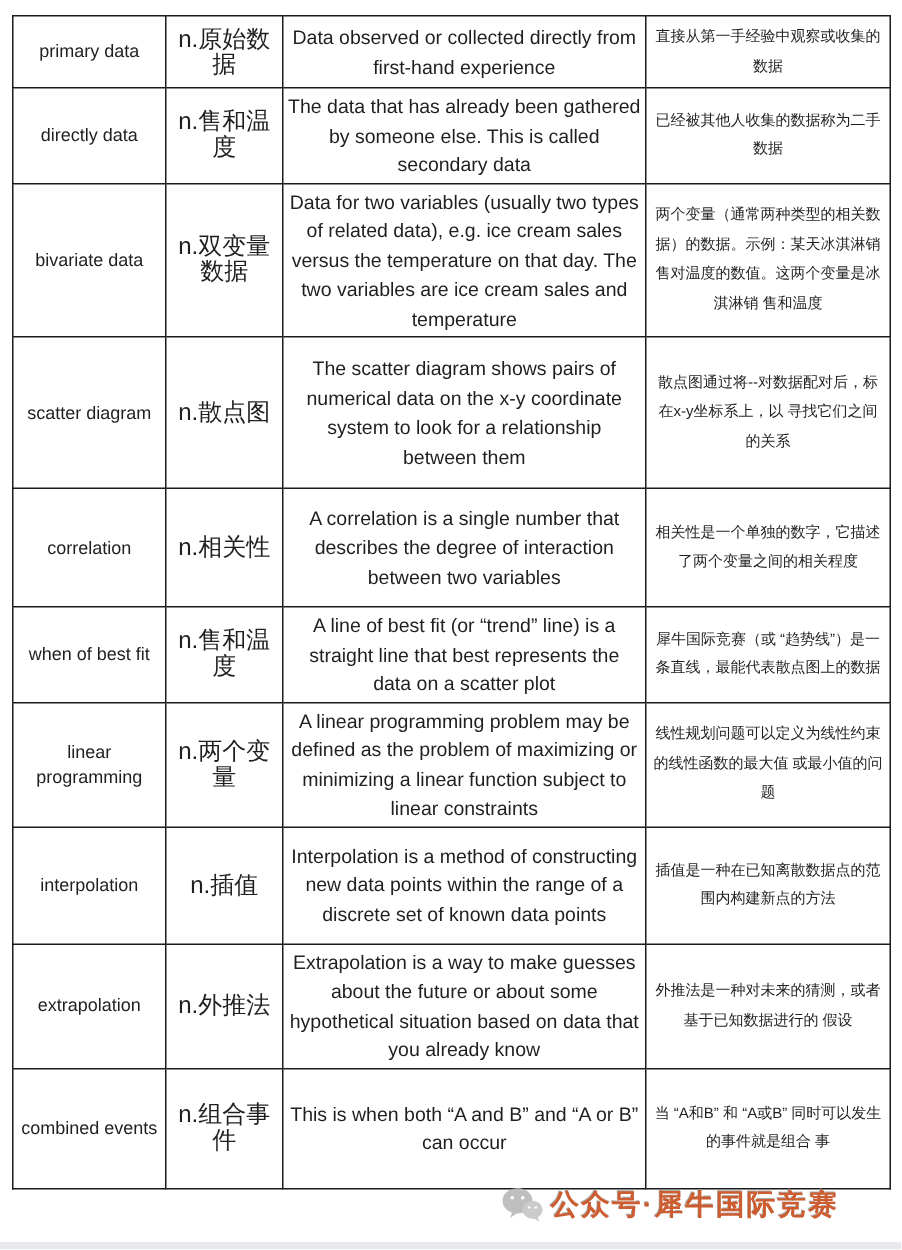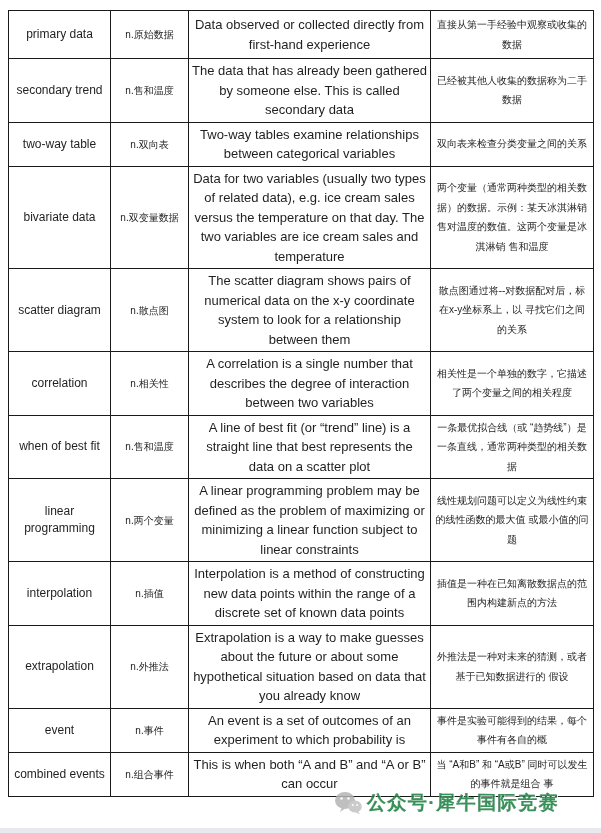--- a/index.html
+++ b/index.html
@@ -26,21 +26,21 @@
     vertical-align: middle;
     padding: 2px 3px;
     overflow: hidden;
   }
   .vocab col.c1 { width: 102px; }
   .vocab col.c2 { width: 78px; }
   .vocab col.c3 { width: 242px; }
   .vocab col.c4 { width: 163px; }
 
   .vocab td.term    { font-size: 12px; line-height: 17px; }
-  .vocab td.cn-term { font-size: 10px; line-height: 17px; }
+  .vocab td.cn-term { font-size: 16px; line-height: 17px; }
   .vocab td.en-def  { font-size: 13px; line-height: 19.5px; }
   .vocab td.cn-def  { font-size: 10px; line-height: 19.5px; }
 
   #rows tr:nth-child(1)  { height: 48px; }
   #rows tr:nth-child(2)  { height: 54px; }
   #rows tr:nth-child(3)  { height: 38px; }
   #rows tr:nth-child(4)  { height: 101px; }
   #rows tr:nth-child(5)  { height: 79px; }
   #rows tr:nth-child(6)  { height: 61px; }
   #rows tr:nth-child(7)  { height: 58px; }
@@ -58,21 +58,21 @@
     display: flex;
     align-items: center;
     gap: 5px;
     pointer-events: none;
     opacity: 0.85;
   }
   .watermark .wm-text {
     font-size: 19px;
     font-weight: 700;
     letter-spacing: 1.5px;
-    color: #15803d;
+    color: #c2410c;
     text-shadow: 1px 1px 0 #ffffff, -0.5px -0.5px 0 #9e9e9e;
     white-space: nowrap;
   }
   .wm-icon { width: 28px; height: 24px; flex: none; }
 
   .bottom-strip {
     position: absolute;
     left: 0; bottom: 0;
     width: 601px; height: 5px;
     background: #e7e9ee;
@@ -92,32 +92,26 @@
     </colgroup>
     <tbody id="rows">
     <tr>
       <td class="term">primary data</td>
       <td class="cn-term">n.原始数据</td>
       <td class="en-def">Data observed or collected directly from first-hand experience</td>
       <td class="cn-def">直接从第一手经验中观察或收集的数据</td>
     </tr>
 
     <tr>
-      <td class="term">secondary trend</td>
+      <td class="term">directly data</td>
       <td class="cn-term">n.售和温度</td>
       <td class="en-def">The data that has already been gathered by someone else. This is called secondary data</td>
       <td class="cn-def">已经被其他人收集的数据称为二手数据</td>
     </tr>
 
-    <tr>
-      <td class="term">two-way table</td>
-      <td class="cn-term">n.双向表</td>
-      <td class="en-def">Two-way tables examine relationships between categorical variables</td>
-      <td class="cn-def">双向表来检查分类变量之间的关系</td>
-    </tr>
 
     <tr>
       <td class="term">bivariate data</td>
       <td class="cn-term">n.双变量数据</td>
       <td class="en-def">Data for two variables (usually two types of related data), e.g. ice cream sales versus the temperature on that day. The two variables are ice cream sales and temperature</td>
       <td class="cn-def">两个变量（通常两种类型的相关数据）的数据。示例：某天冰淇淋销售对温度的数值。这两个变量是冰淇淋销 售和温度</td>
     </tr>
 
     <tr>
       <td class="term">scatter diagram</td>
@@ -130,21 +124,21 @@
       <td class="term">correlation</td>
       <td class="cn-term">n.相关性</td>
       <td class="en-def">A correlation is a single number that describes the degree of interaction between two variables</td>
       <td class="cn-def">相关性是一个单独的数字，它描述了两个变量之间的相关程度</td>
     </tr>
 
     <tr>
       <td class="term">when of best fit</td>
       <td class="cn-term">n.售和温度</td>
       <td class="en-def">A line of best fit (or “trend” line) is a straight line that best represents the data on a scatter plot</td>
-      <td class="cn-def">一条最优拟合线（或 “趋势线”）是一条直线，通常两种类型的相关数据</td>
+      <td class="cn-def">犀牛国际竞赛（或 “趋势线”）是一条直线，最能代表散点图上的数据</td>
     </tr>
 
     <tr>
       <td class="term">linear programming</td>
       <td class="cn-term">n.两个变量</td>
       <td class="en-def">A linear programming problem may be defined as the problem of maximizing or minimizing a linear function subject to linear constraints</td>
       <td class="cn-def">线性规划问题可以定义为线性约束的线性函数的最大值 或最小值的问题</td>
     </tr>
 
     <tr>
@@ -155,26 +149,20 @@
     </tr>
 
     <tr>
       <td class="term">extrapolation</td>
       <td class="cn-term">n.外推法</td>
       <td class="en-def">Extrapolation is a way to make guesses about the future or about some hypothetical situation based on data that you already know</td>
       <td class="cn-def">外推法是一种对未来的猜测，或者基于已知数据进行的 假设</td>
     </tr>
 
 
-    <tr>
-      <td class="term">event</td>
-      <td class="cn-term">n.事件</td>
-      <td class="en-def">An event is a set of outcomes of an experiment to which probability is</td>
-      <td class="cn-def">事件是实验可能得到的结果，每个事件有各自的概</td>
-    </tr>
 
     <tr>
       <td class="term">combined events</td>
       <td class="cn-term">n.组合事件</td>
       <td class="en-def">This is when both “A and B” and “A or B” can occur</td>
       <td class="cn-def">当 “A和B” 和 “A或B” 同时可以发生的事件就是组合 事</td>
     </tr>
 
   </tbody>
   </table>

